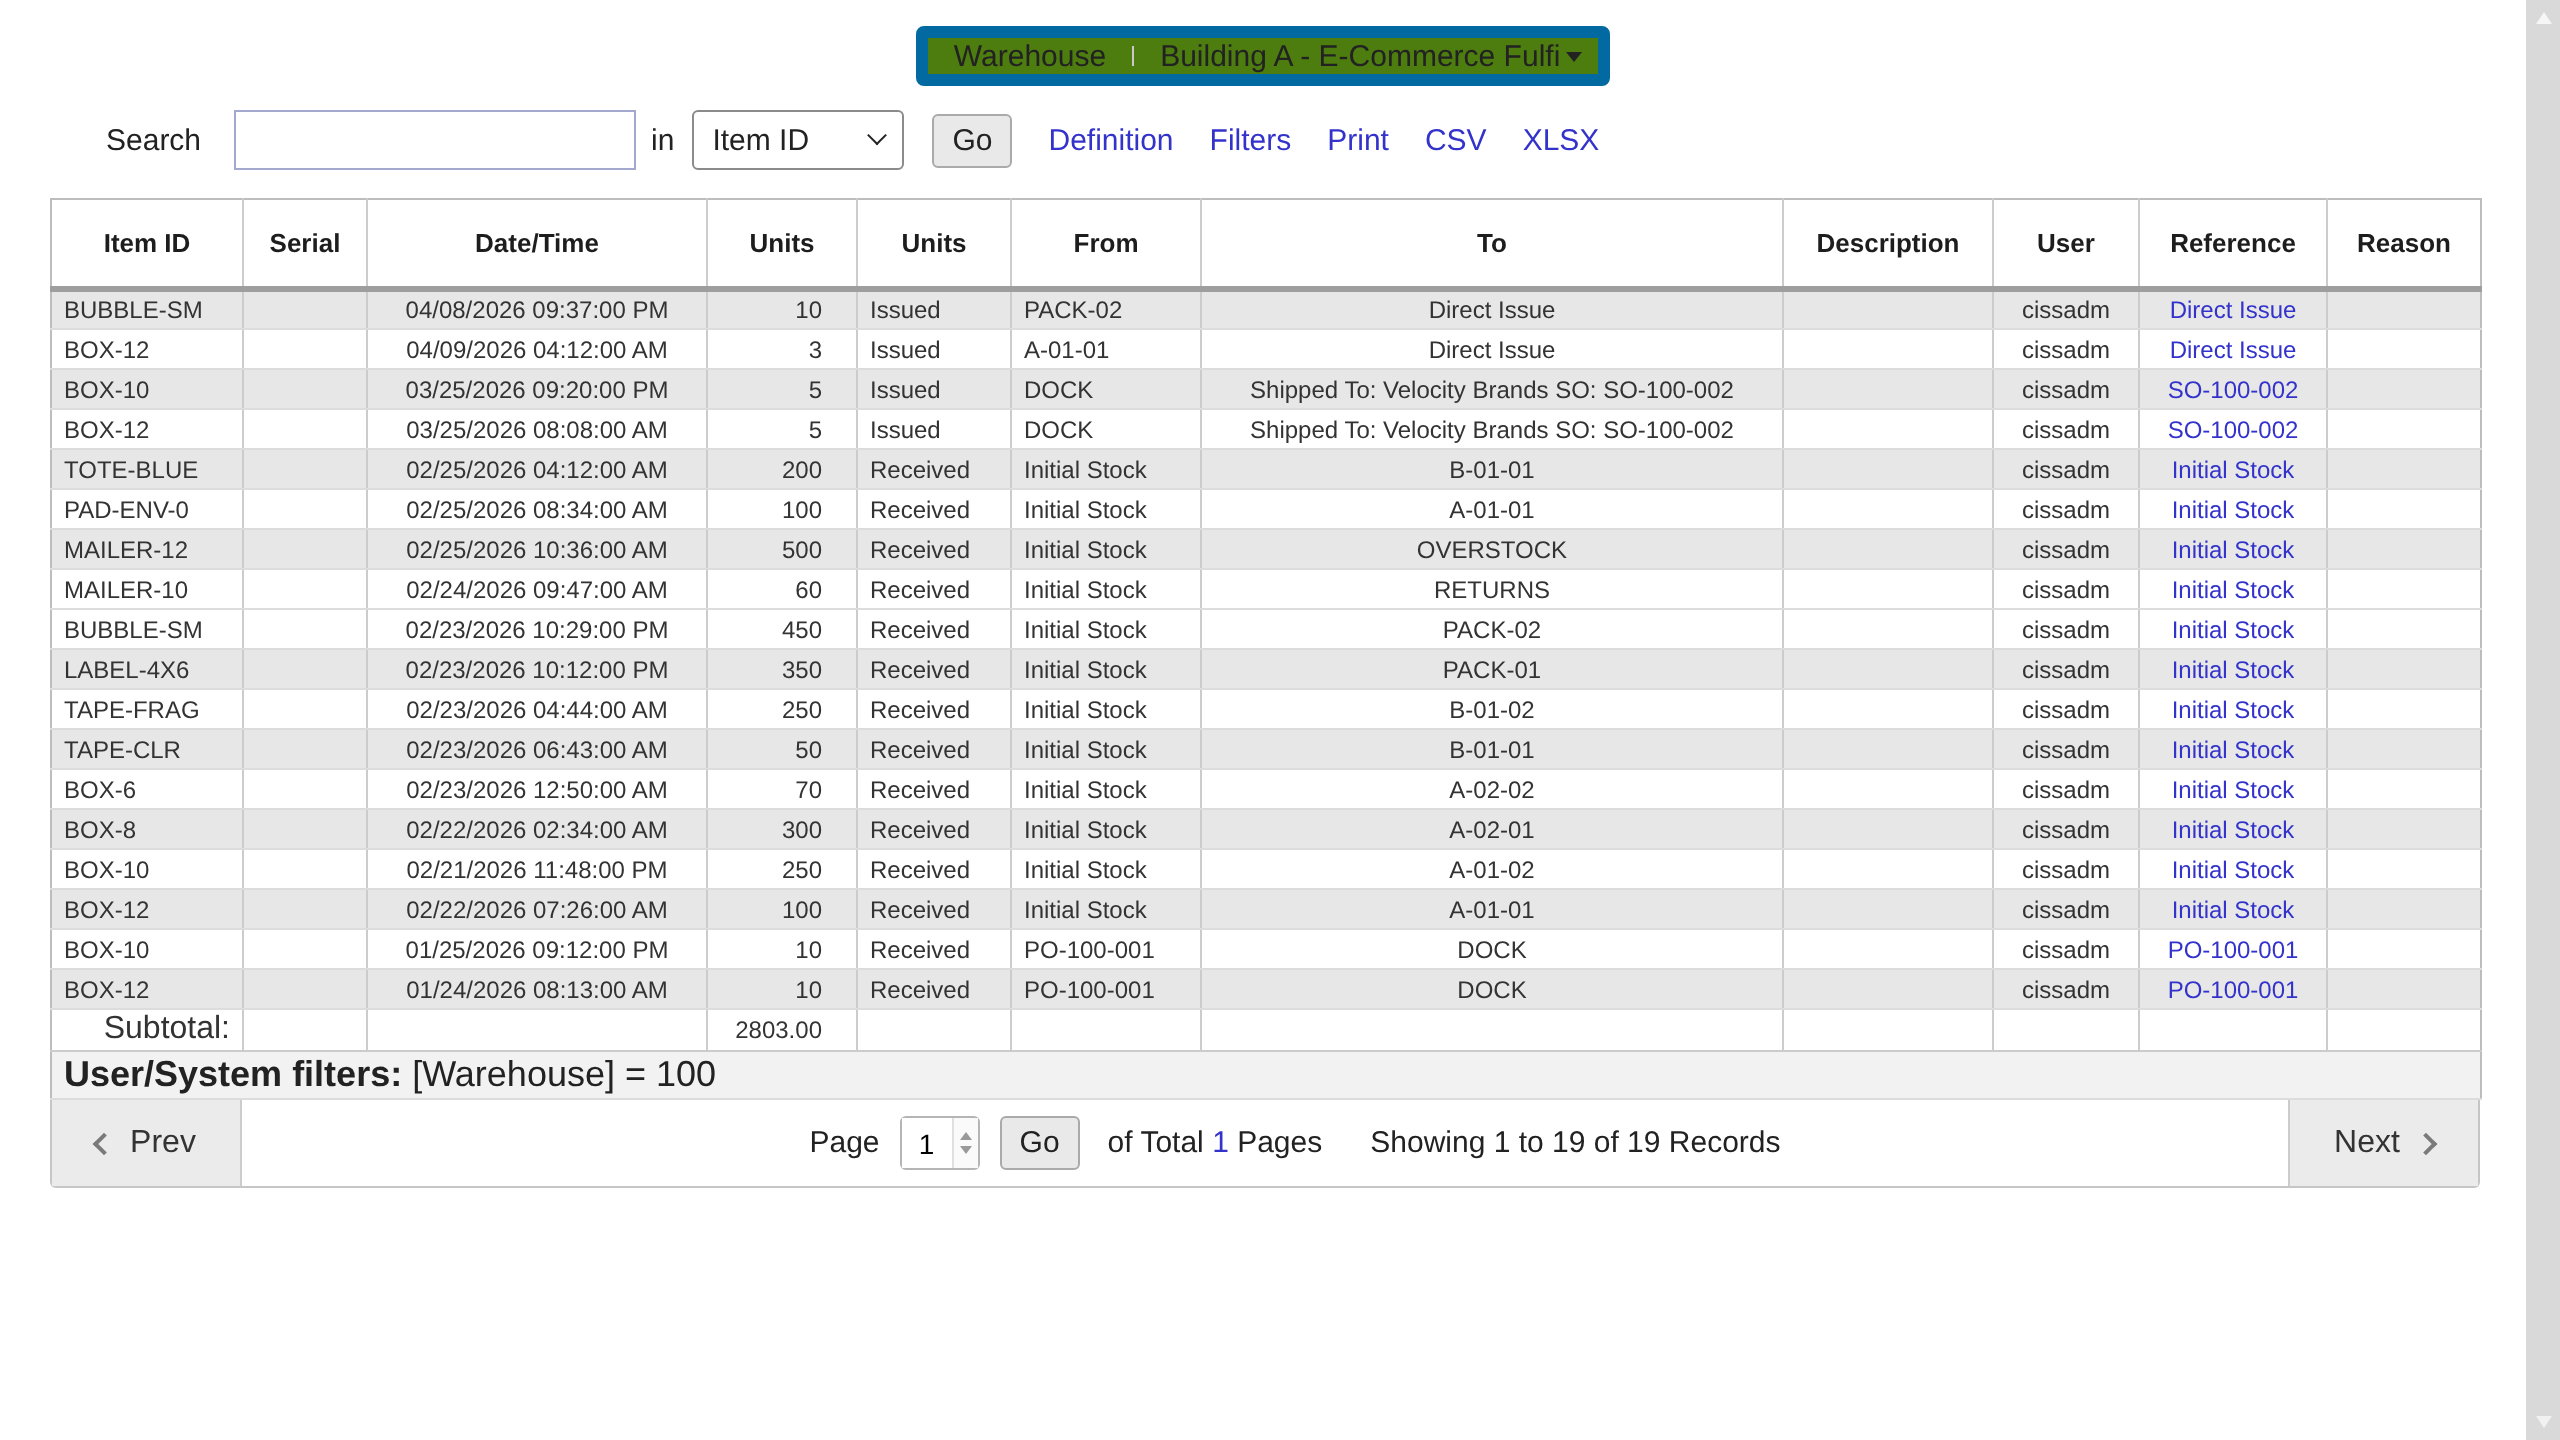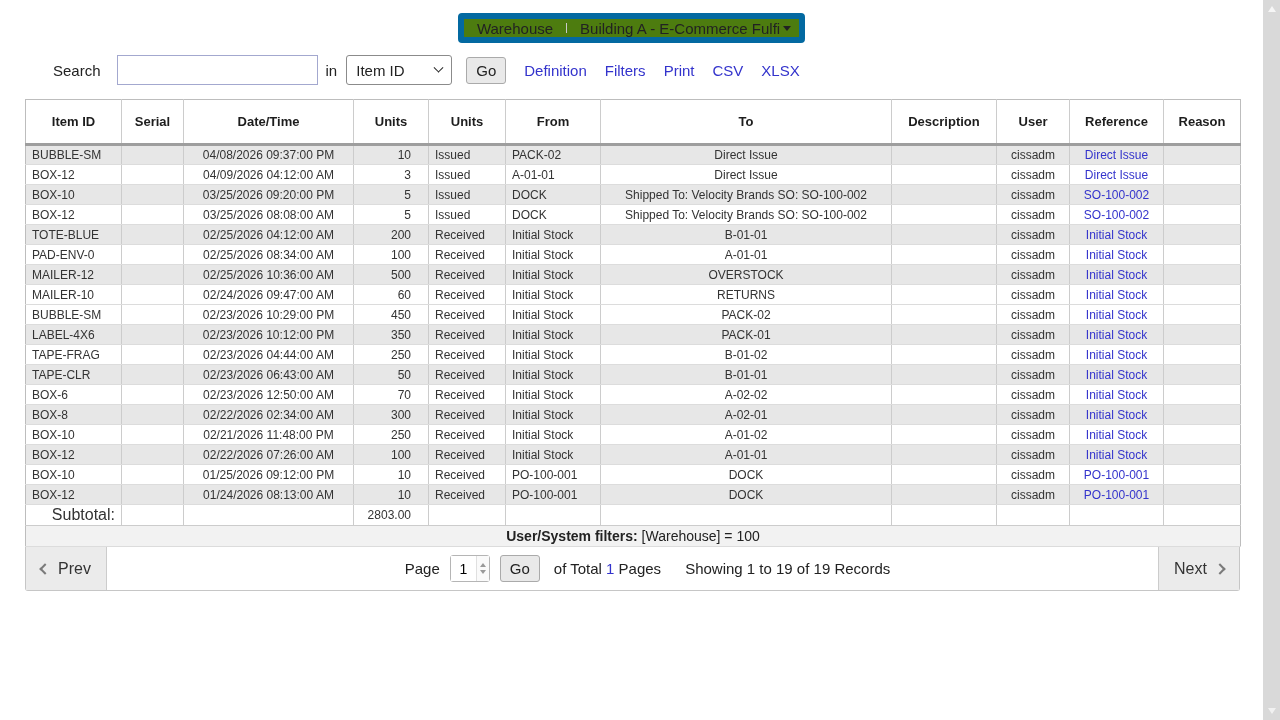--- a/index.html
+++ b/index.html
@@ -64,34 +64,34 @@
   table.grid td:first-child { border-left:none; }
   tr.alt td { background:#e7e7e7; }
   .col-item_id, .col-serial, .col-type, .col-from, .col-description, .col-reason { text-align:left; }
   .col-datetime, .col-to, .col-user, .col-reference { text-align:center; }
   .col-units { text-align:right; padding-right:17px !important; }
   a.ref-link { color:#3333cc; text-decoration:none; cursor:pointer; }
   tr.subtotal-row td { background:#fff; border-bottom:1px solid #ccc; }
   .subtotal-label { text-align:right; font-size:16px; }
   .subtotal-units { text-align:right; padding-right:17px !important; }
   tr.filters-row td {
-    background:#f2f2f2; text-align:center; height:21px; border-left:none;
-    font-size:14px; color:#222;
+    background:#f2f2f2; text-align:left; height:21px; border-left:none;
+    font-size:18px; color:#222;
   }
   .filters-label { font-weight:bold; }
 
   
   .pager {
     margin:0 0 0 25px; width:1215px; height:44px;
     border:1px solid #c6c6c6; border-top:none; border-radius:0 0 3px 3px;
     display:flex; align-items:stretch; background:#fff; font-size:15px; color:#222;
   }
   .pg-btn {
     display:flex; align-items:center; justify-content:center; gap:9px;
-    background:#ebebeb; width:81px; cursor:pointer; color:#333; font-size:16px;
+    background:#ebebeb; width:95px; cursor:pointer; color:#333; font-size:16px;
   }
   .pg-prev { border-right:1px solid #ccc; }
   .pg-next { border-left:1px solid #ccc; }
   .chev { display:inline-block; width:8px; height:8px; border-right:2.4px solid #7a7a7a; border-bottom:2.4px solid #7a7a7a; }
   .chev.left  { transform:rotate(135deg); }
   .chev.right { transform:rotate(-45deg); }
   .pg-center { flex:1; display:flex; align-items:center; justify-content:center;padding-left:30px; }
   .page-spin {
     display:flex; align-items:stretch; width:40px; height:27px; margin:0 10px;
     border:1px solid #b5b5b5; border-radius:3px; background:#fff;

